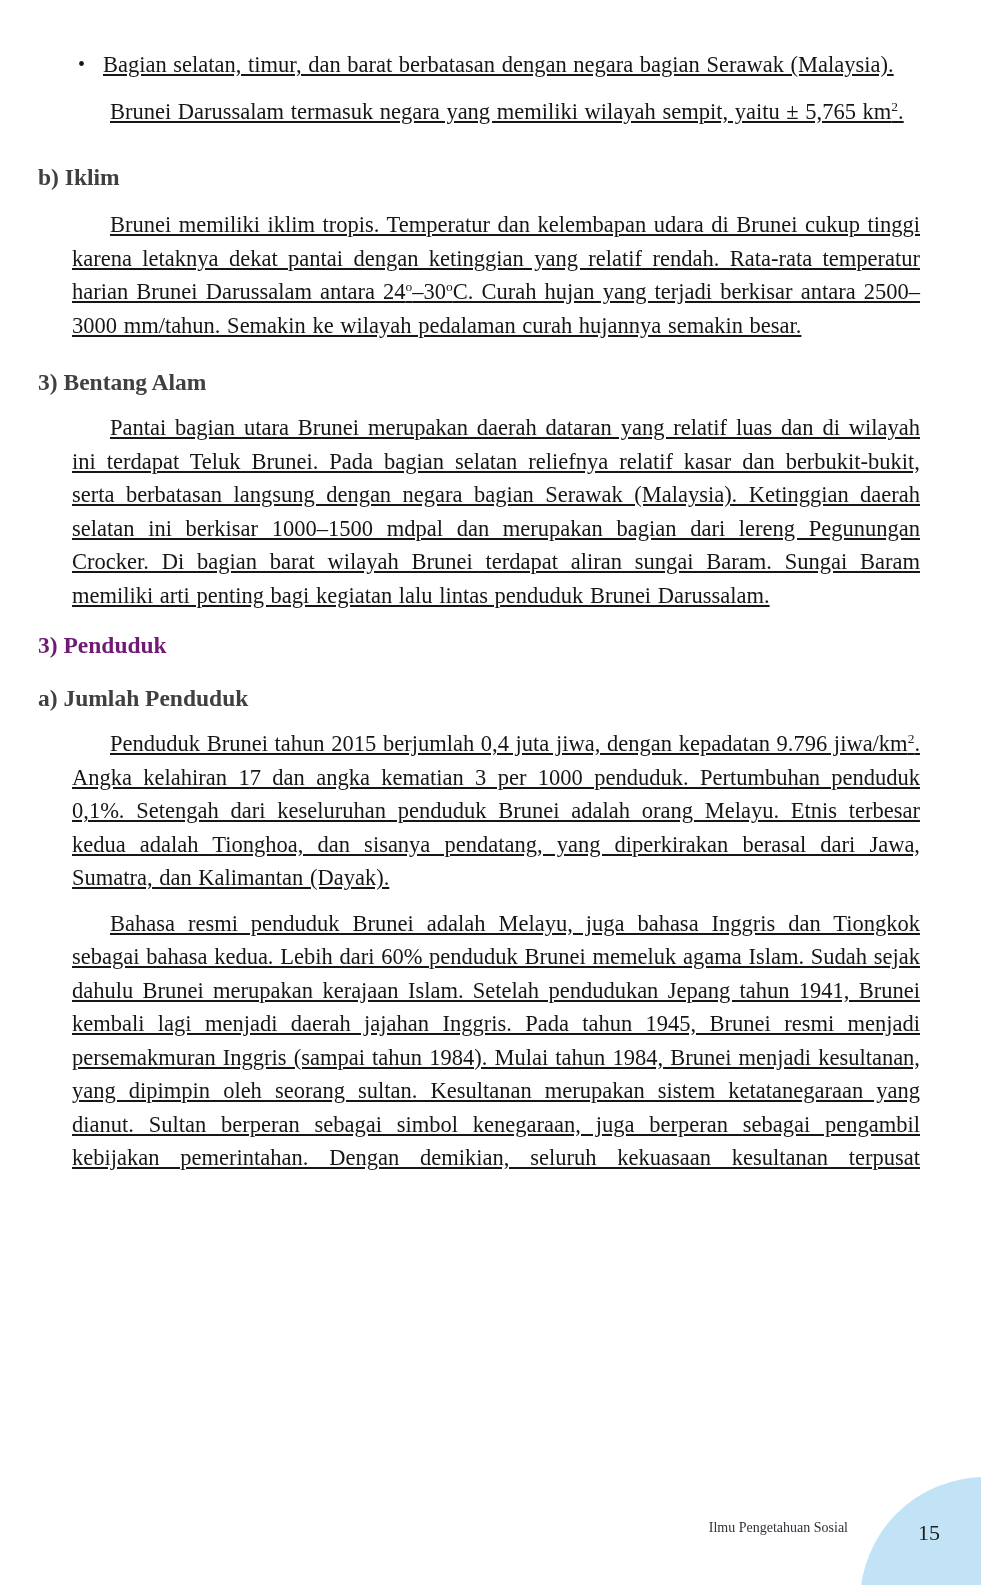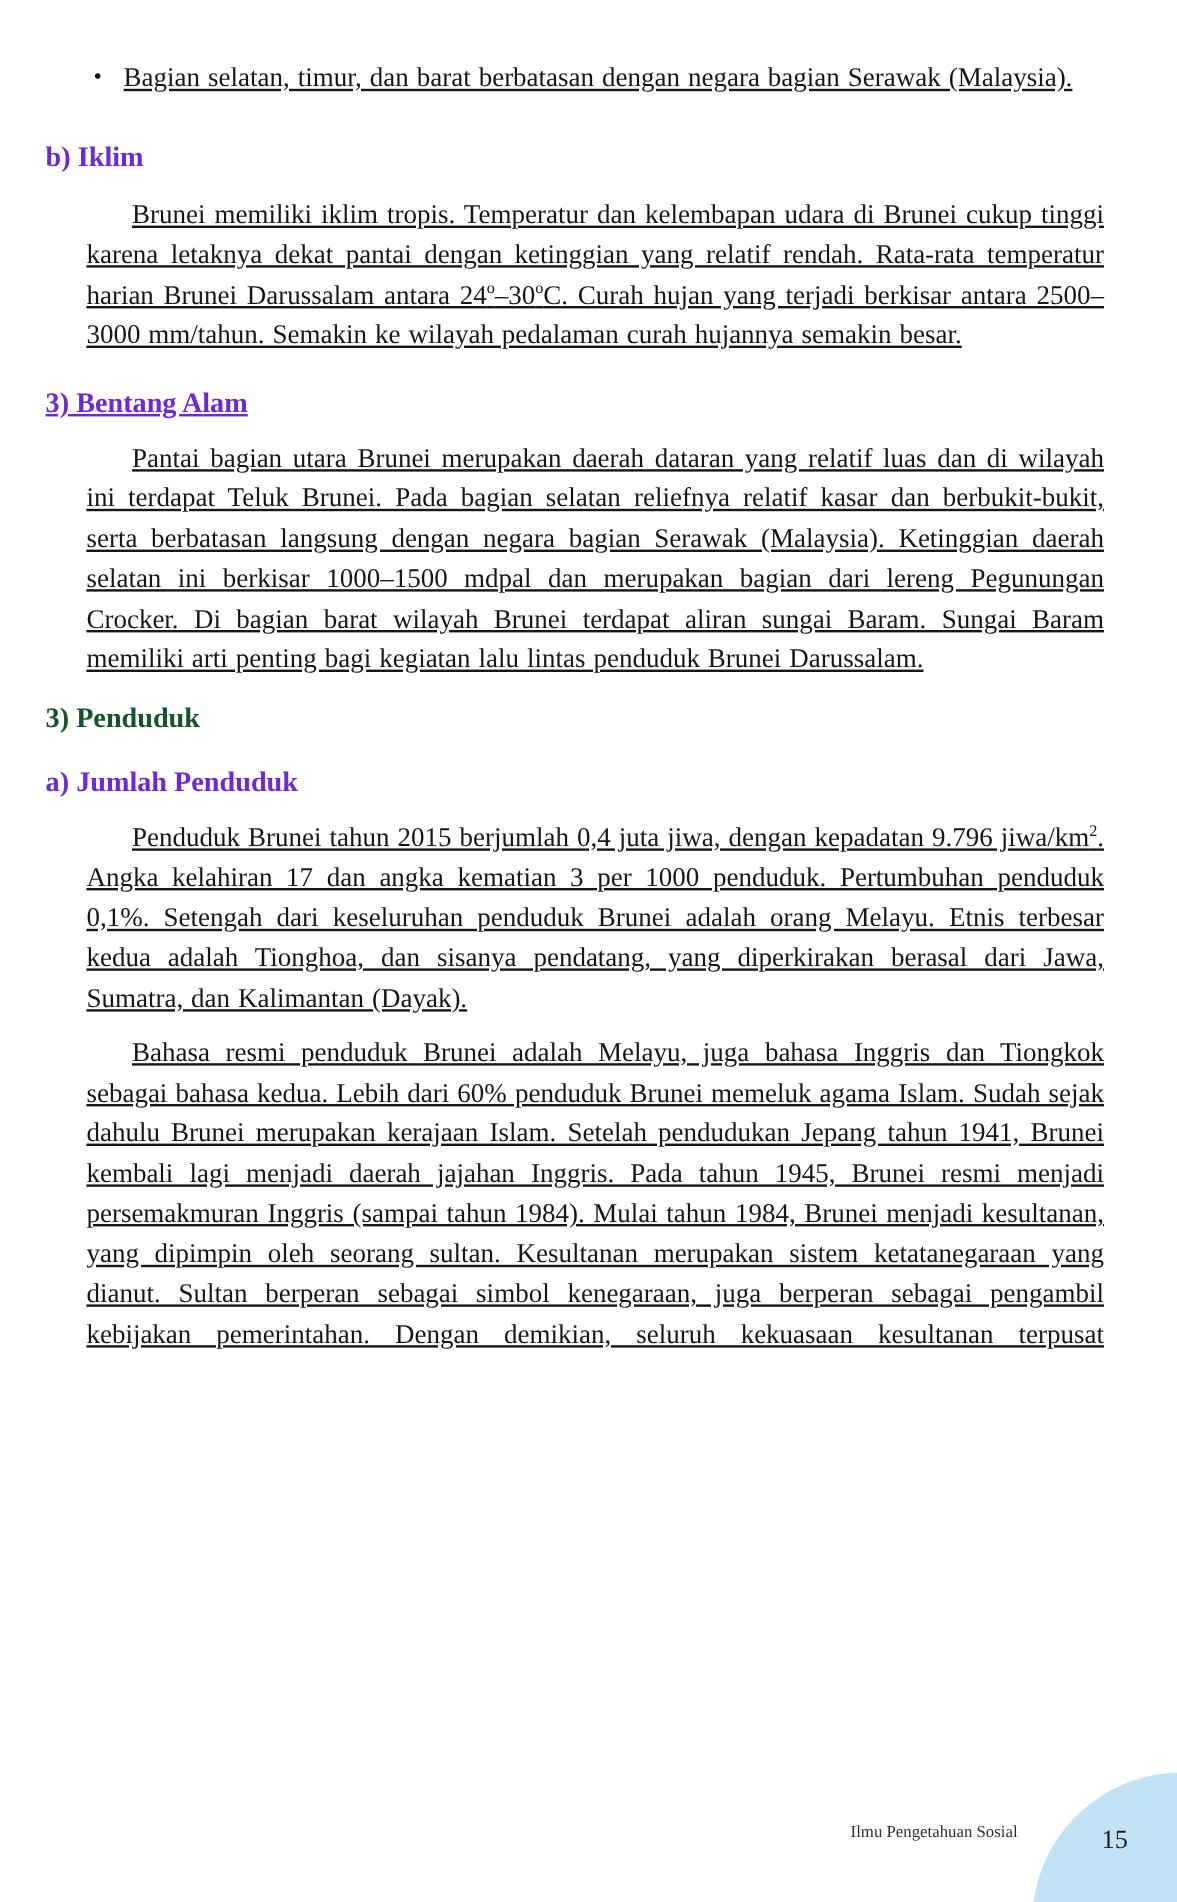--- a/index.html
+++ b/index.html
@@ -29,29 +29,29 @@
   ul.bullets li::before {
     content: "\2022";
     position: absolute; left: 0; top: 0;
     font-size: 20px;
   }
   h3 {
     font-size: 23.5px;
     font-weight: bold;
     line-height: 33px;
     margin: 0 0 0 -34px;
-    color: #6d28d9;
+    color: #404040;
   }
   .indent { text-indent: 38px; }
   sup { font-size: 0.6em; line-height: 0; vertical-align: super; }
 
   .mt-intro   { margin-top: 13px; }
   .mt-h-iklim { margin-top: 33px; }
   .mt-p-iklim { margin-top: 14px; }
-  .mt-h-bent  { margin-top: 24px; text-decoration: underline; }
+  .mt-h-bent  { margin-top: 24px; }
   .mt-p-bent  { margin-top: 12px; }
   .mt-h-pend  { margin-top: 17px; }
   .mt-h-juml  { margin-top: 20px; }
   .mt-p-juml  { margin-top: 12px; }
   .mt-h-bhs   { margin-top: 30px; }
   .mt-p-bhs   { margin-top: 12px; }
   .force-last { text-align-last: justify; }
 
   .footer-title {
     position: absolute; top: 1520px; right: 133px;
@@ -71,28 +71,29 @@
 </style>
 </head>
 <body>
 
 <div class="content">
 
   <ul class="bullets">
     <li>Bagian selatan, timur, dan barat berbatasan dengan negara bagian Serawak (Malaysia).</li>
   </ul>
 
+  <p class="indent mt-intro"><span>Brunei Darussalam termasuk negara yang memiliki wilayah sempit, yaitu ± 5,765 km</span><sup>2</sup><span>.</span></p>
 
   <h3 class="mt-h-iklim">b) Iklim</h3>
   <p class="indent mt-p-iklim"><span>Brunei memiliki iklim tropis. Temperatur dan kelembapan udara di Brunei cukup tinggi karena letaknya dekat pantai dengan ketinggian yang relatif rendah. Rata-rata temperatur harian Brunei Darussalam antara 24</span><sup>o</sup><span>–30</span><sup>o</sup><span>C. Curah hujan yang terjadi berkisar antara 2500–3000 mm/tahun. Semakin ke wilayah pedalaman curah hujannya semakin besar.</span></p>
 
   <h3 class="mt-h-bent">3) Bentang Alam</h3>
   <p class="indent mt-p-bent">Pantai bagian utara Brunei merupakan daerah dataran yang relatif luas dan di wilayah ini terdapat Teluk Brunei. Pada bagian selatan reliefnya relatif kasar dan berbukit-bukit, serta berbatasan langsung dengan negara bagian Serawak (Malaysia). Ketinggian daerah selatan ini berkisar 1000–1500 mdpal dan merupakan bagian dari lereng Pegunungan Crocker. Di bagian barat wilayah Brunei terdapat aliran sungai Baram. Sungai Baram memiliki arti penting bagi kegiatan lalu lintas penduduk Brunei Darussalam.</p>
 
-  <h3 class="mt-h-pend" style="color: #14532d;">3) Penduduk</h3>
+  <h3 class="mt-h-pend" style="color: #701a75;">3) Penduduk</h3>
 
   <h3 class="mt-h-juml">a) Jumlah Penduduk</h3>
   <p class="indent mt-p-juml"><span>Penduduk Brunei tahun 2015 berjumlah 0,4 juta jiwa, dengan kepadatan 9.796 jiwa/km</span><sup>2</sup><span>. Angka kelahiran 17 dan angka kematian 3 per 1000 penduduk. Pertumbuhan penduduk 0,1%. Setengah dari keseluruhan penduduk Brunei adalah orang Melayu. Etnis terbesar kedua adalah Tionghoa, dan sisanya pendatang, yang diperkirakan berasal dari Jawa, Sumatra, dan Kalimantan (Dayak).</span></p>
 
   <p class="indent mt-p-bhs force-last">Bahasa resmi penduduk Brunei adalah Melayu, juga bahasa Inggris dan Tiongkok sebagai bahasa kedua. Lebih dari 60% penduduk Brunei memeluk agama Islam. Sudah sejak dahulu Brunei merupakan kerajaan Islam. Setelah pendudukan Jepang tahun 1941, Brunei kembali lagi menjadi daerah jajahan Inggris. Pada tahun 1945, Brunei resmi menjadi persemakmuran Inggris (sampai tahun 1984). Mulai tahun 1984, Brunei menjadi kesultanan, yang dipimpin oleh seorang sultan. Kesultanan merupakan sistem ketatanegaraan yang dianut. Sultan berperan sebagai simbol kenegaraan, juga berperan sebagai pengambil kebijakan pemerintahan. Dengan demikian, seluruh kekuasaan kesultanan terpusat</p>
 
 </div>
 
 <div class="page-badge" style="background-color: rgb(194, 227, 245);"></div>
 <div class="footer-title">Ilmu Pengetahuan Sosial</div>

